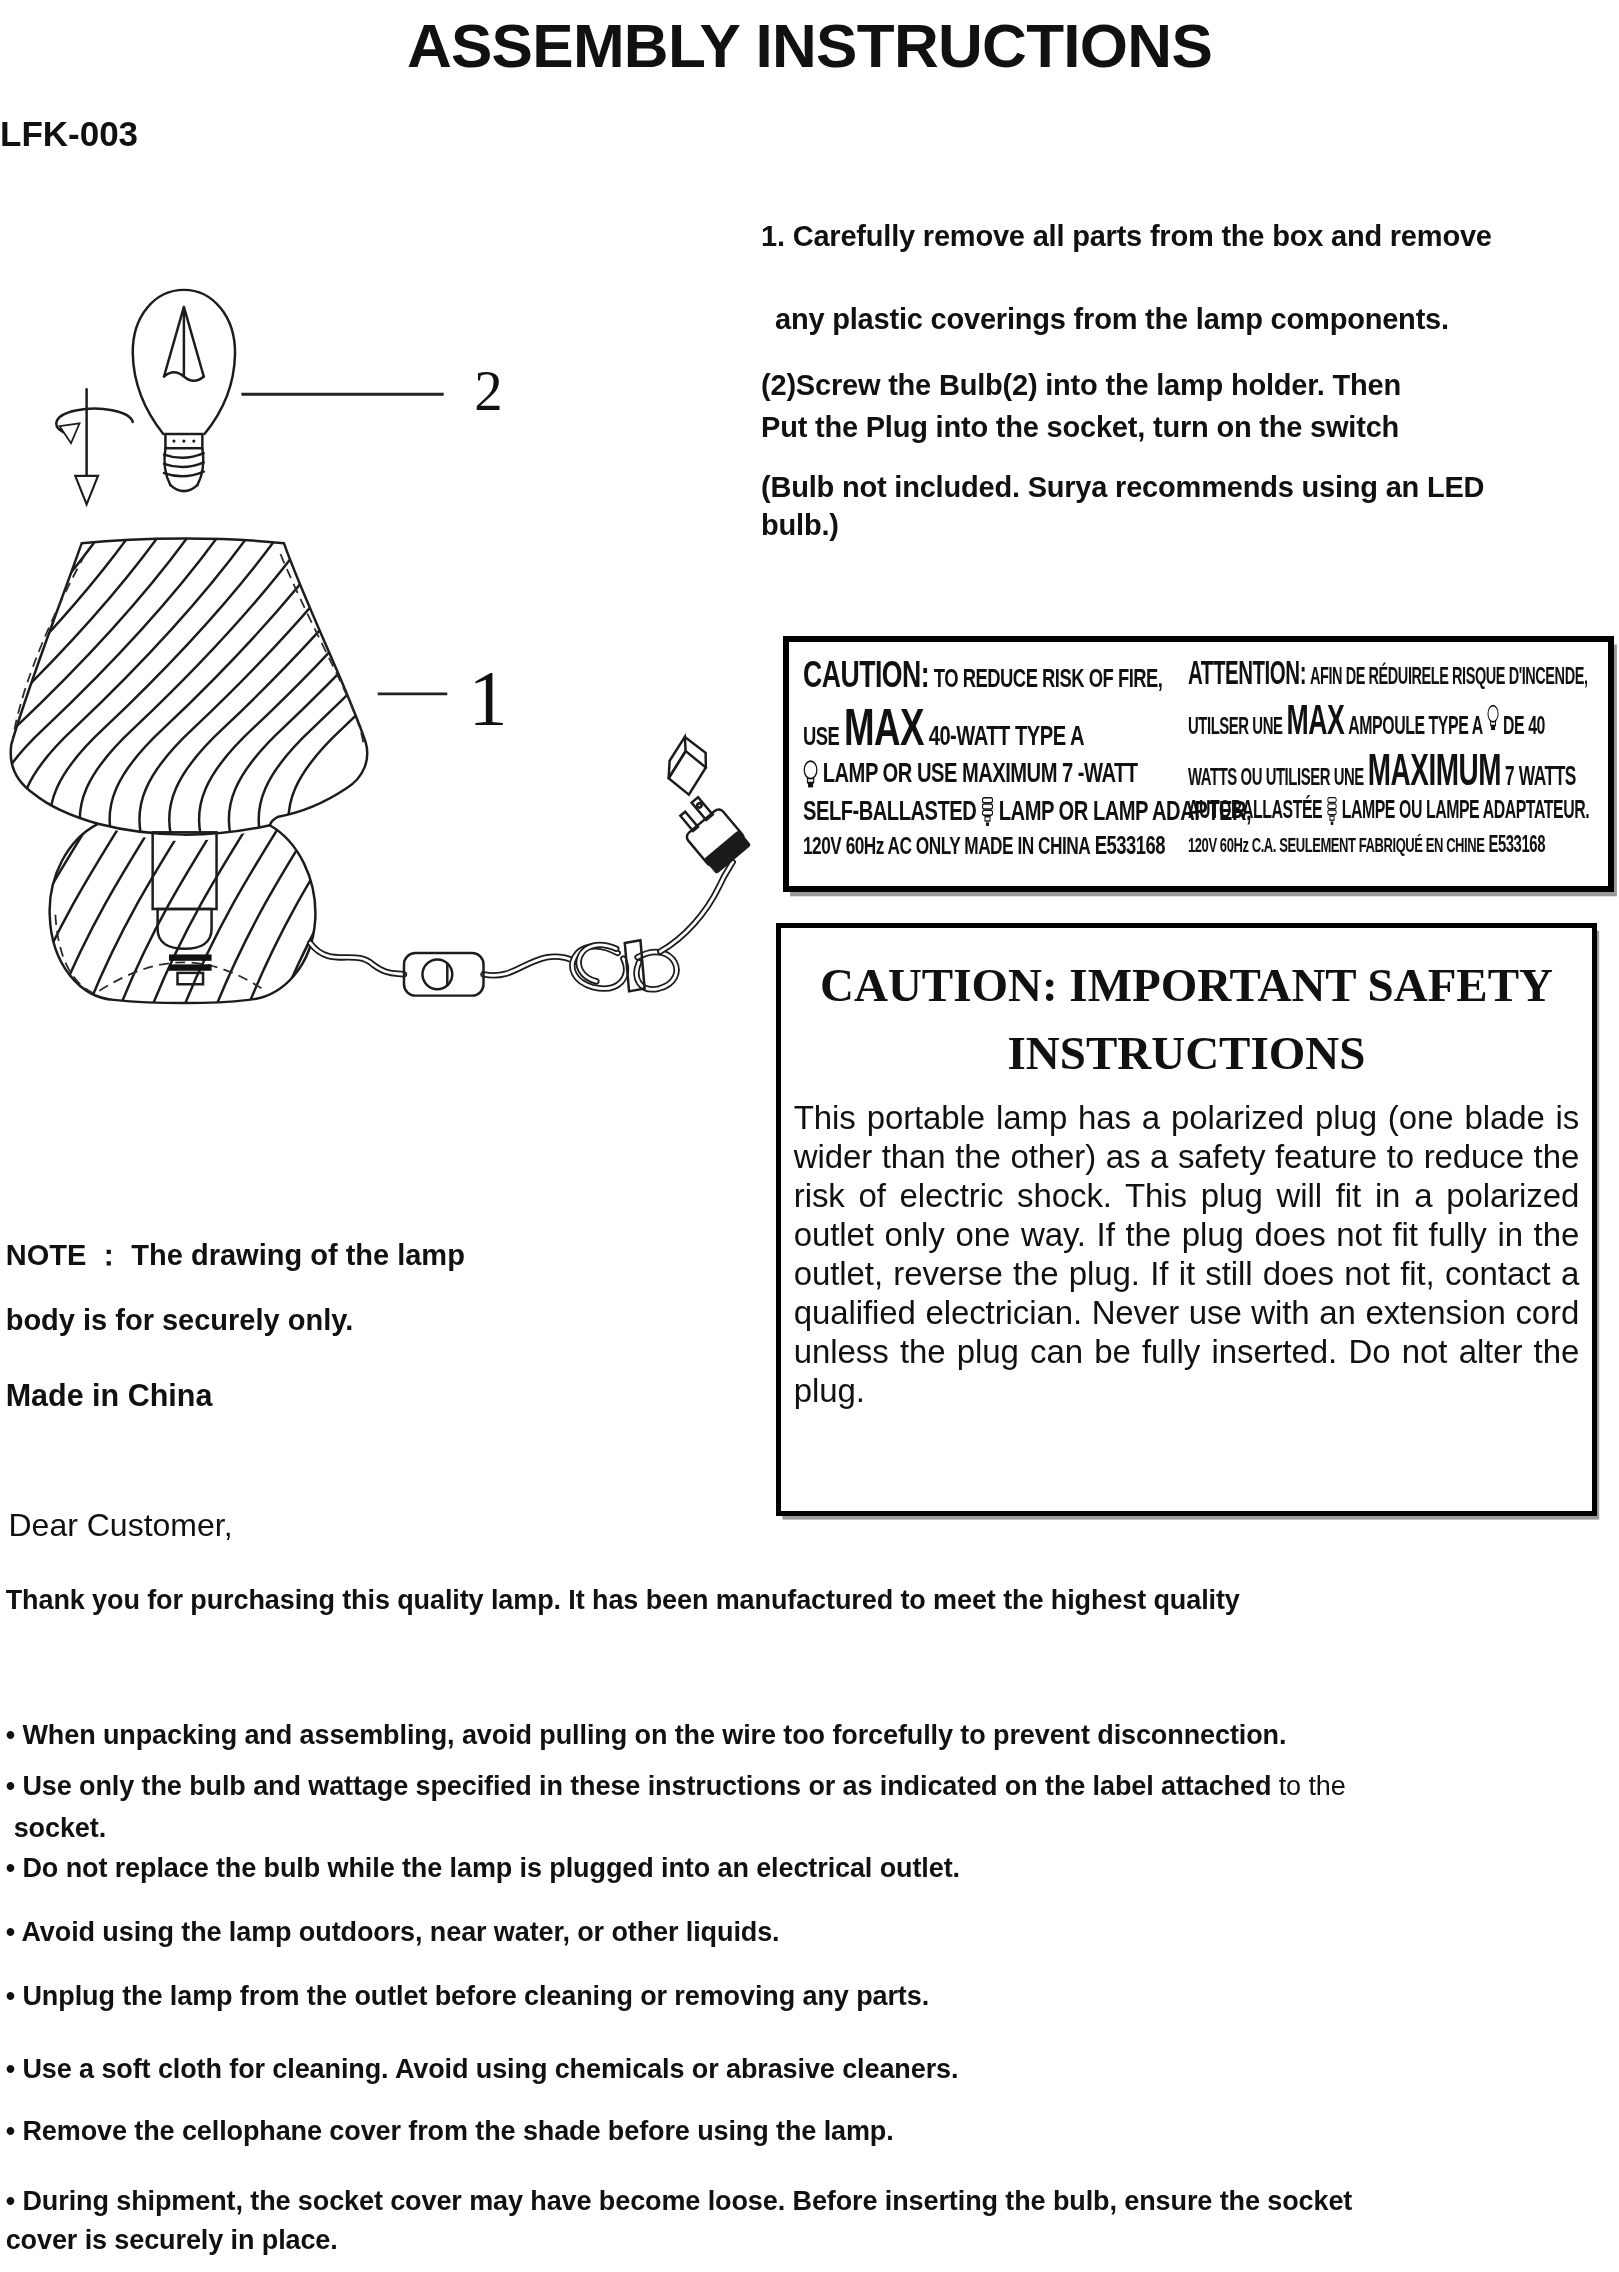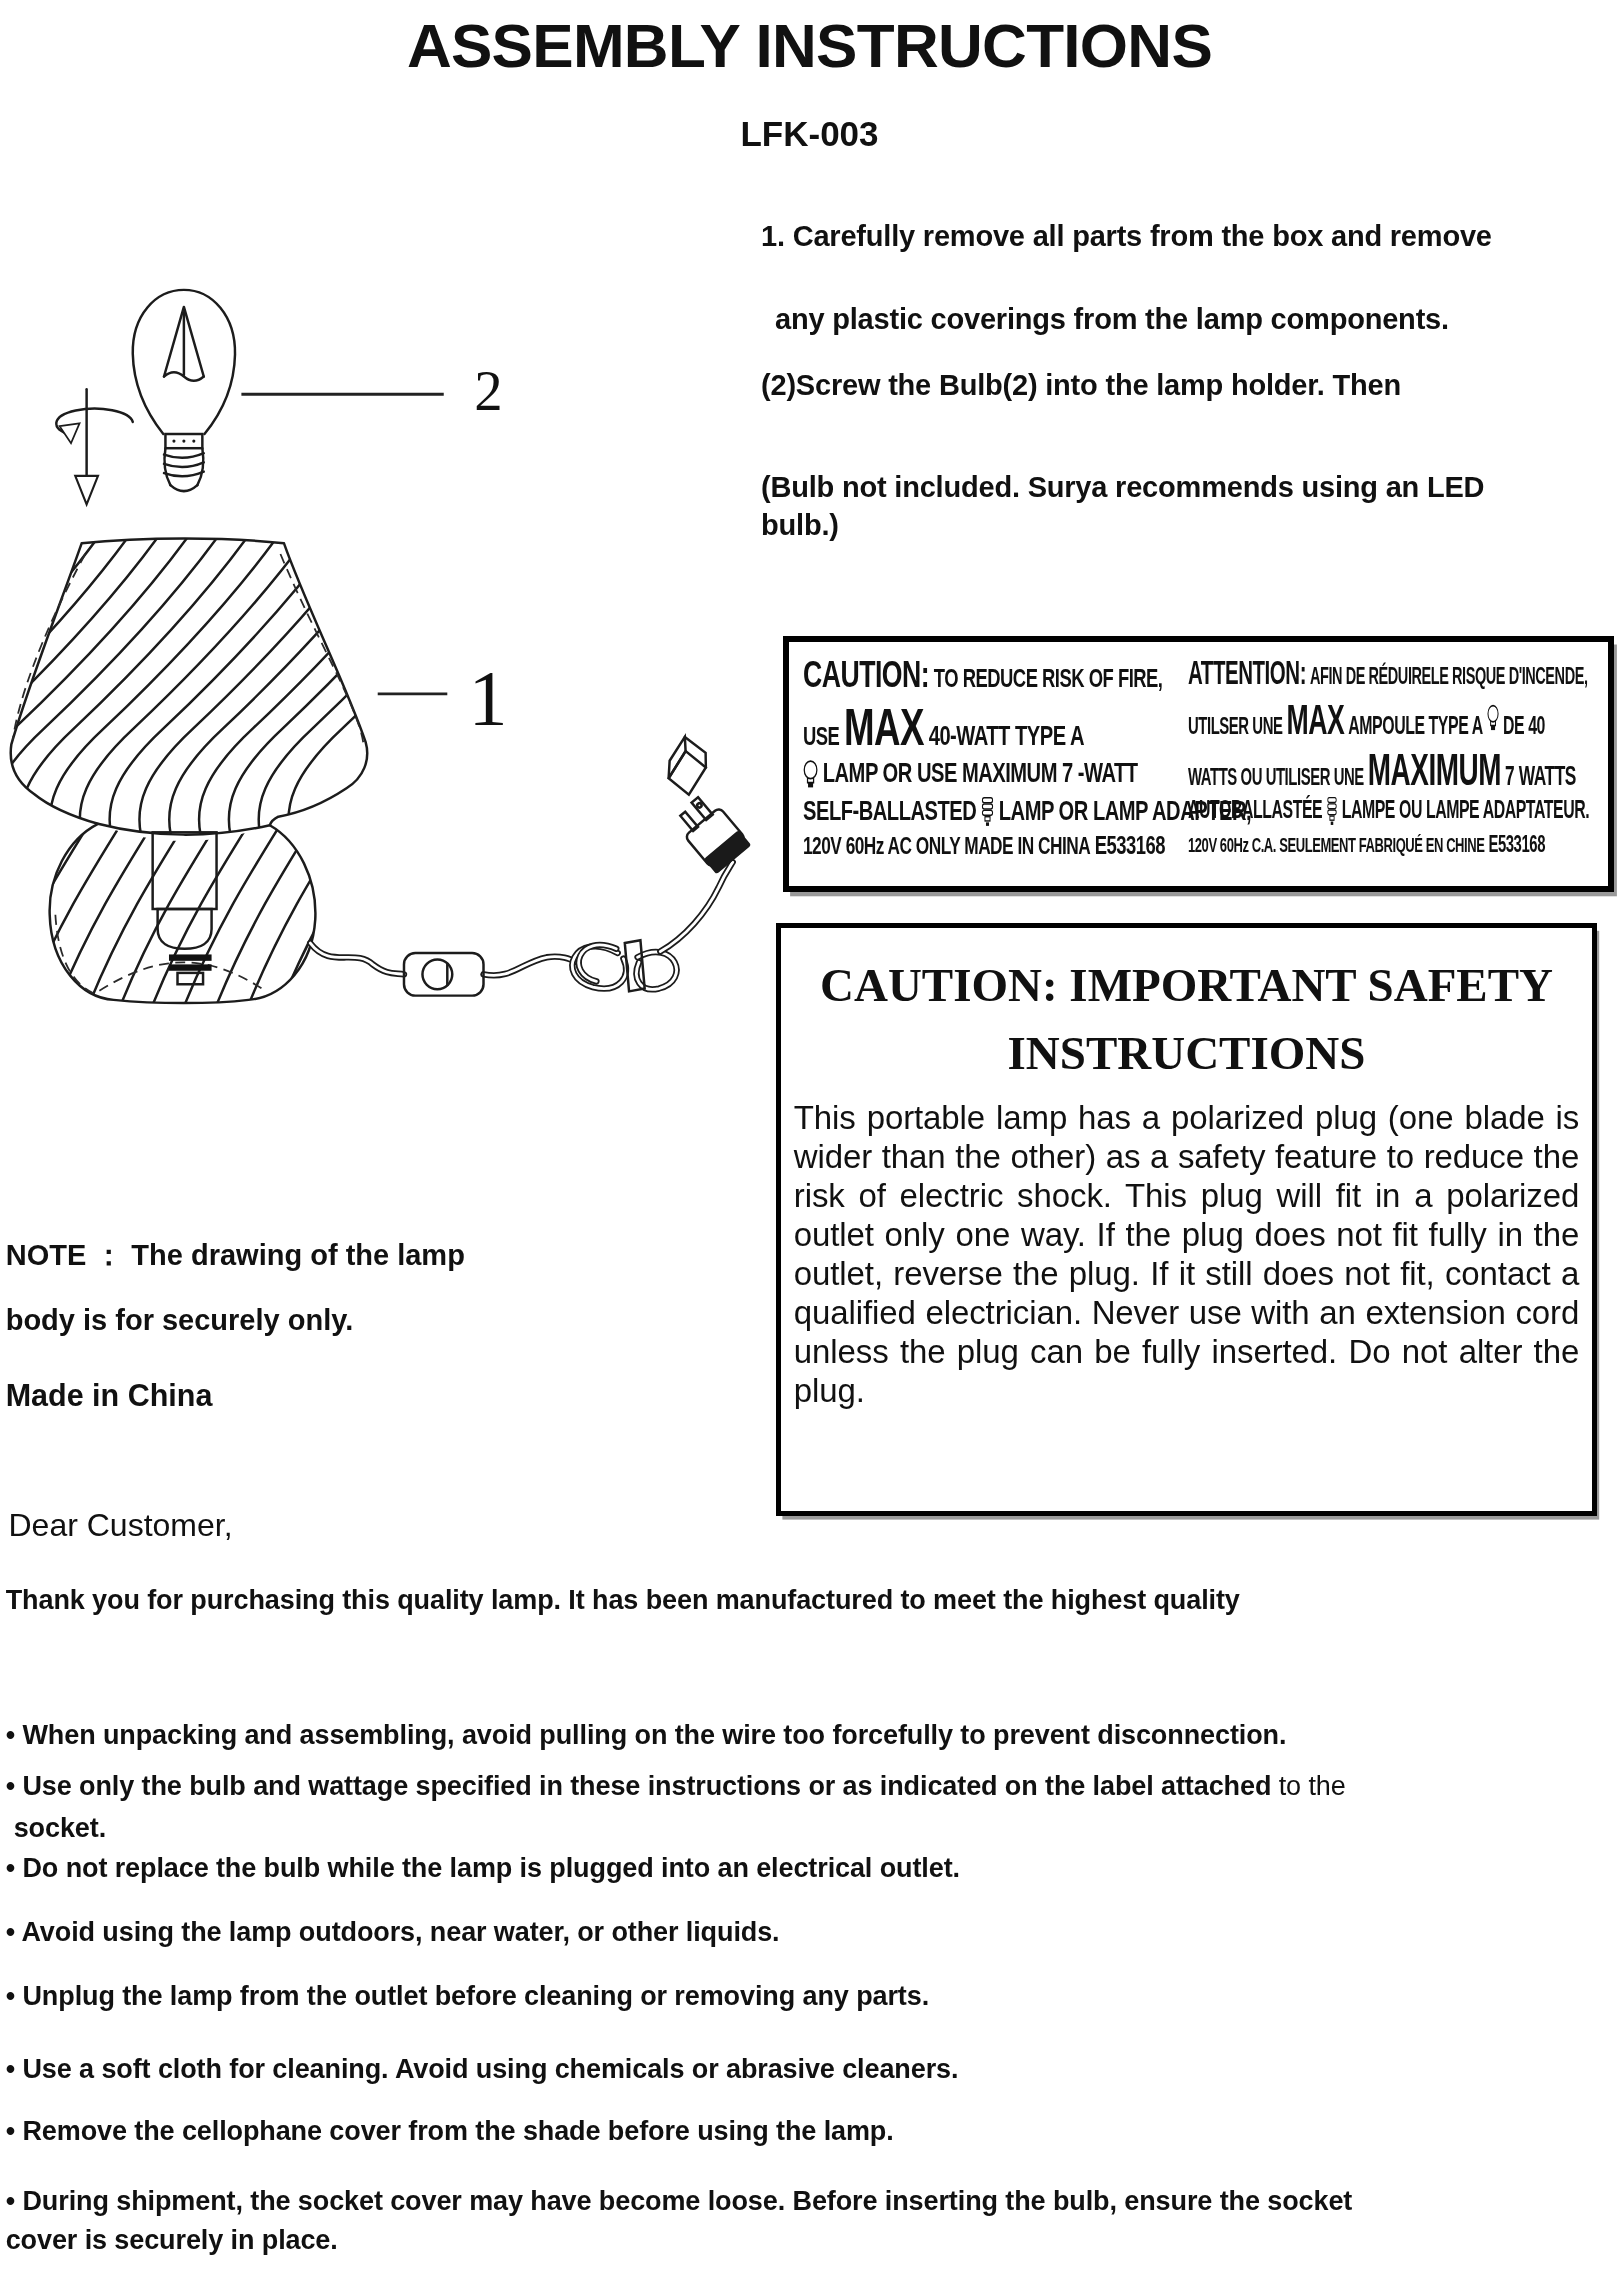--- a/index.html
+++ b/index.html
@@ -1,21 +1,21 @@
 <!DOCTYPE html>
 <html style="font-size:11.4px"><head>
 <meta charset="utf-8">
 <style>
   html,body{margin:0;padding:0;background:#e8e8e8;}
   #page{position:relative;width:1619px;height:2273px;background:#ffffff;overflow:hidden;
         font-family:"Liberation Sans",sans-serif;color:#111;}
   .abs{position:absolute;}
   
   .title{top:10px;left:0;width:100%;text-align:center;font-size:62px;font-weight:bold;letter-spacing:-0.7px;}
-  .model{top:114px;left:0;width:100%;text-align:center;font-size:35px;font-weight:bold;}
+  .model{top:114px;left:0;width:100%;text-align:left;font-size:35px;font-weight:bold;}
   
   .instr{font-size:29px;font-weight:bold;letter-spacing:-0.2px;white-space:nowrap;line-height:1;margin-top:15px;}
   
   .lbl-box{left:783px;top:636px;width:819px;height:244px;border:6.4px solid #000;background:#fff;
            box-shadow:5px 6.4px 0 -2.1px #999;}
   .lbl-col{position:absolute;top:14px;line-height:1;font-weight:bold;letter-spacing:-0.7px;}
   .cond-en{left:14px;width:139%;transform:scaleX(.72);transform-origin:0 0;}
   .cond-fr{left:399px;width:161%;transform:scaleX(.62);transform-origin:0 0;}
   .lab-line{display:flex;align-items:baseline;gap:6.4px;white-space:nowrap;}
   .lab-line svg{align-self:center;}
@@ -47,20 +47,21 @@
 <body>
 
 <div id="page">
 
   <div class="abs title">ASSEMBLY INSTRUCTIONS</div>
   <div class="abs model">LFK-003</div>
 
   <div class="abs instr" style="left:761px;top:207px;">1. Carefully remove all parts from the box and remove</div>
   <div class="abs instr" style="left:775px;top:290px;">any plastic coverings from the lamp components.</div>
   <div class="abs instr" style="left:761px;top:356px;">(2)Screw the Bulb(2) into the lamp holder. Then</div>
+  <div class="abs instr" style="left:761px;top:398px;">Put the Plug into the socket, turn on the switch</div>
   <div class="abs instr" style="left:761px;top:458px;">(Bulb not included. Surya recommends using an LED</div>
   <div class="abs instr" style="left:761px;top:496px;">bulb.)</div>
 
   <svg class="abs diagram" width="781" height="781" viewBox="0 0 1100 1100">
     <defs>
       <clipPath id="shadeClip">
         <path d="M 115,385 C 200,376 320,376 400,385 C 430,470 490,590 515,665 C 522,690 512,715 488,730 C 455,752 420,765 392,770 C 386,773 382,776 380,782 C 300,800 215,800 138,780 C 110,772 75,760 48,738 C 22,720 12,695 16,668 C 40,585 85,470 115,385 Z"></path>
       </clipPath>
       <clipPath id="baseClip">
         <path d="M 138,780 C 95,802 68,855 70,908 C 72,980 115,1025 160,1028 C 220,1034 300,1034 350,1028 C 400,1024 440,978 444,915 C 447,858 420,805 380,782 C 300,812 215,812 138,780 Z"></path>

